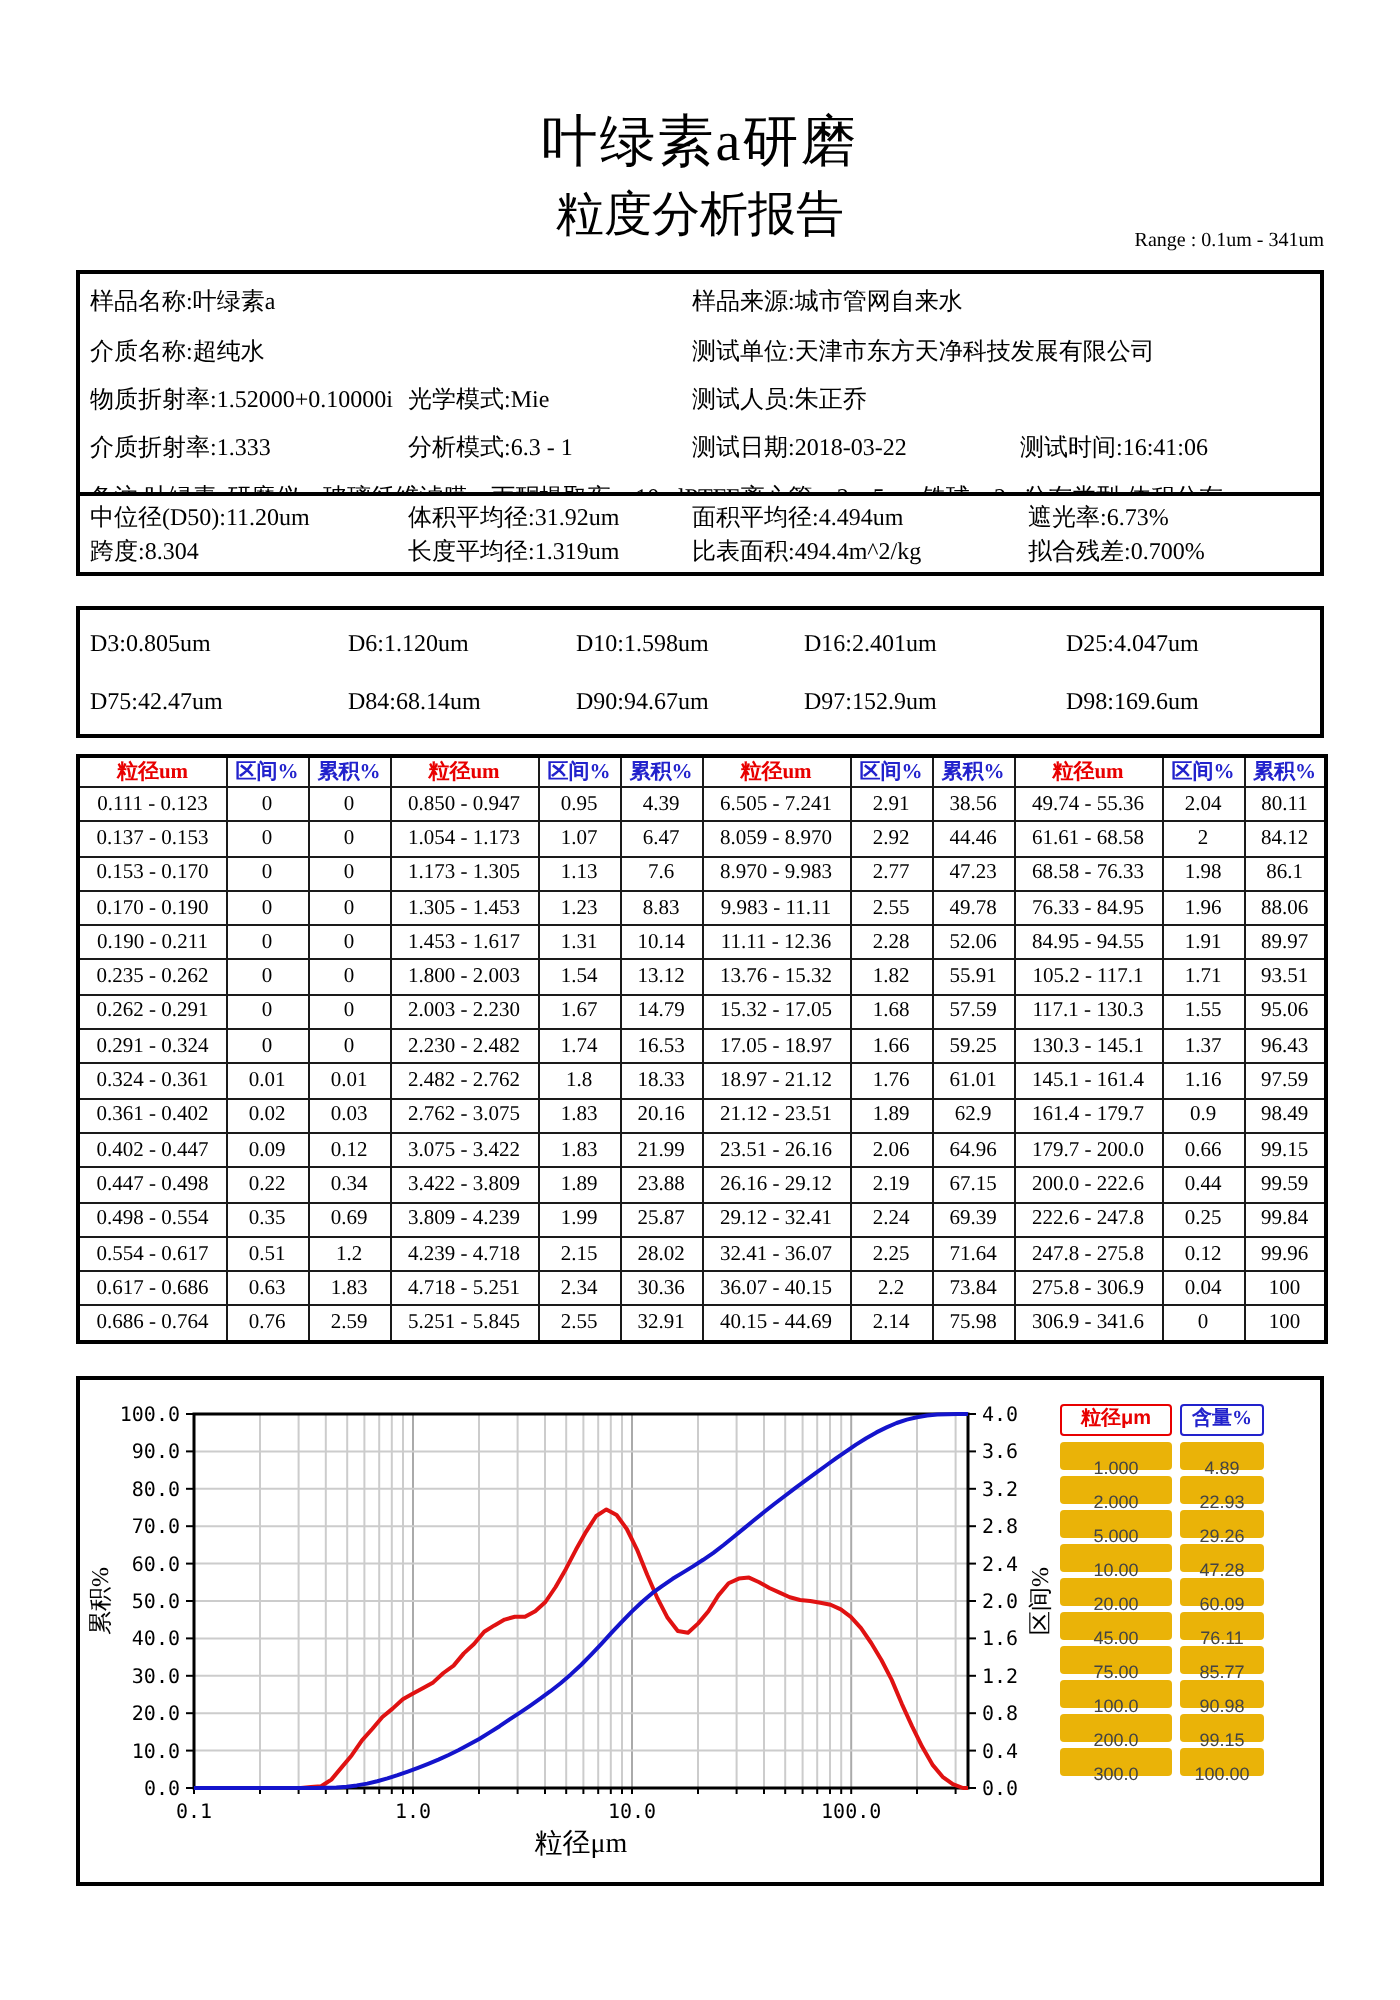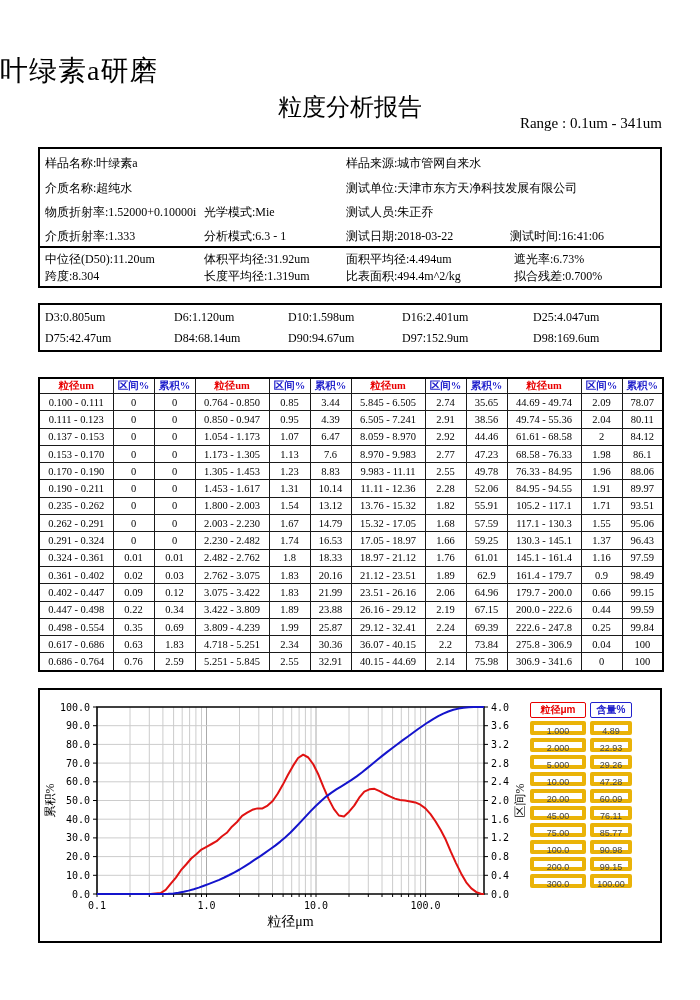--- a/index.html
+++ b/index.html
@@ -1,50 +1,50 @@
 <!DOCTYPE html>
 <html><head>
 <meta charset="utf-8">
 <style>
   html,body{margin:0;padding:0;background:#888;}
   .page{position:relative;width:700px;height:1000px;background:#ffffff;margin:0 auto;
         font-family:"Liberation Serif","DejaVu Serif",serif;color:#000;overflow:hidden;}
-  .title{position:absolute;top:52px;left:0;width:700px;
+  .title{position:absolute;top:52px;left:0;width:700px;text-align:center;
          font-size:28px;letter-spacing:1px;}
   .subtitle{position:absolute;top:91px;left:0;width:700px;text-align:center;font-size:24px;}
-  .range{position:absolute;top:115px;right:38px;font-size:15px;}
+  .range{position:absolute;top:115px;right:38px;font-size:10px;}
   .box{position:absolute;left:38px;width:624px;border:2px solid #000;box-sizing:border-box;
        background:#fff;}
-  .info-box{top:147px;height:130px;}
+  .info-box{top:135px;height:130px;}
   .stat-box{top:246px;height:42px;}
-  .d-box{top:303px;height:49px;}
+  .d-box{top:303px;height:66px;}
   .irow{position:relative;flex:1;}
   .info-box,.stat-box,.d-box{display:flex;flex-direction:column;padding:2px 0;}
   .f{position:absolute;top:50%;transform:translateY(-50%);white-space:nowrap;font-size:12px;}
   .c1{left:5px}.c2{left:164px}.c3{left:306px}.c4{left:470px}.c4s{left:474px}
   .e1{left:5px}.e2{left:134px}.e3{left:248px}.e4{left:362px}.e5{left:493px}
   table.dist{position:absolute;left:38px;top:377px;width:624px;height:295px;
      border-collapse:collapse;table-layout:fixed;font-size:10.5px;font-family:Liberation Serif, serif;}
   table.dist th,table.dist td{border:1px solid #1a1a1a;text-align:center;padding:0;
      white-space:nowrap;overflow:hidden;font-weight:normal;}
   table.dist{border:2px solid #000;}
   table.dist th.hsize{color:#e80000;font-weight:bold;}
   table.dist th.hnum{color:#2222cc;font-weight:bold;}
   .chart-box{top:688px;height:255px;}
   .chart-box svg{position:absolute;left:0;top:0;}
   .cp-table{position:absolute;left:490px;top:12px;width:104px;
      font-family:"Liberation Sans","DejaVu Sans",sans-serif;}
   .cp-row{display:flex;margin-bottom:3px;}
   .cp-cell{box-sizing:border-box;height:14px;line-height:12px;text-align:center;
-     border:4px solid #eab308;border-radius:2px;font-size:9px;color:#444;background:#fff;}
+     border:7px solid #eab308;border-radius:2px;font-size:9px;color:#444;background:#fff;}
   .cp-size{width:56px;margin-right:4px;}
   .cp-val{width:42px;}
   .cp-head .cp-cell{height:16px;line-height:14px;font-size:10px;font-weight:bold;}
   .cp-head .cp-size{border:1.5px solid #e80000;color:#e80000;}
-  .cp-head .cp-val{border:1.5px solid #2222cc;color:#2222cc;}
+  .cp-head .cp-val{border:1.5px solid #2222cc;color:#2222cc;font-family:Liberation Serif, serif;}
 </style>
 </head>
 <body>
 
 <div class="page">
 
   <div class="title">叶绿素a研磨</div>
   <div class="subtitle">粒度分析报告</div>
   <div class="range">Range : 0.1um - 341um</div>
 
@@ -132,34 +132,20 @@
         <th class="hsize">粒径um</th>
         <th class="hnum">区间%</th>
         <th class="hnum">累积%</th>
         <th class="hsize">粒径um</th>
         <th class="hnum">区间%</th>
         <th class="hnum">累积%</th>
       </tr>
     </thead>
     <tbody id="dist-body">
         <tr>
-          <td>0.100 - 0.111</td>
-          <td>0</td>
-          <td>0</td>
-          <td>0.764 - 0.850</td>
-          <td>0.85</td>
-          <td>3.44</td>
-          <td>5.845 - 6.505</td>
-          <td>2.74</td>
-          <td>35.65</td>
-          <td>44.69 - 49.74</td>
-          <td>2.09</td>
-          <td>78.07</td>
-        </tr>
-        <tr>
           <td>0.111 - 0.123</td>
           <td>0</td>
           <td>0</td>
           <td>0.850 - 0.947</td>
           <td>0.95</td>
           <td>4.39</td>
           <td>6.505 - 7.241</td>
           <td>2.91</td>
           <td>38.56</td>
           <td>49.74 - 55.36</td>
@@ -326,20 +312,34 @@
           <td>0.69</td>
           <td>3.809 - 4.239</td>
           <td>1.99</td>
           <td>25.87</td>
           <td>29.12 - 32.41</td>
           <td>2.24</td>
           <td>69.39</td>
           <td>222.6 - 247.8</td>
           <td>0.25</td>
           <td>99.84</td>
+        </tr>
+        <tr>
+          <td>0.554 - 0.617</td>
+          <td>0.51</td>
+          <td>1.2</td>
+          <td>4.239 - 4.718</td>
+          <td>2.15</td>
+          <td>28.02</td>
+          <td>32.41 - 36.07</td>
+          <td>2.25</td>
+          <td>71.64</td>
+          <td>247.8 - 275.8</td>
+          <td>0.12</td>
+          <td>99.96</td>
         </tr>
         <tr>
           <td>0.617 - 0.686</td>
           <td>0.63</td>
           <td>1.83</td>
           <td>4.718 - 5.251</td>
           <td>2.34</td>
           <td>30.36</td>
           <td>36.07 - 40.15</td>
           <td>2.2</td>

